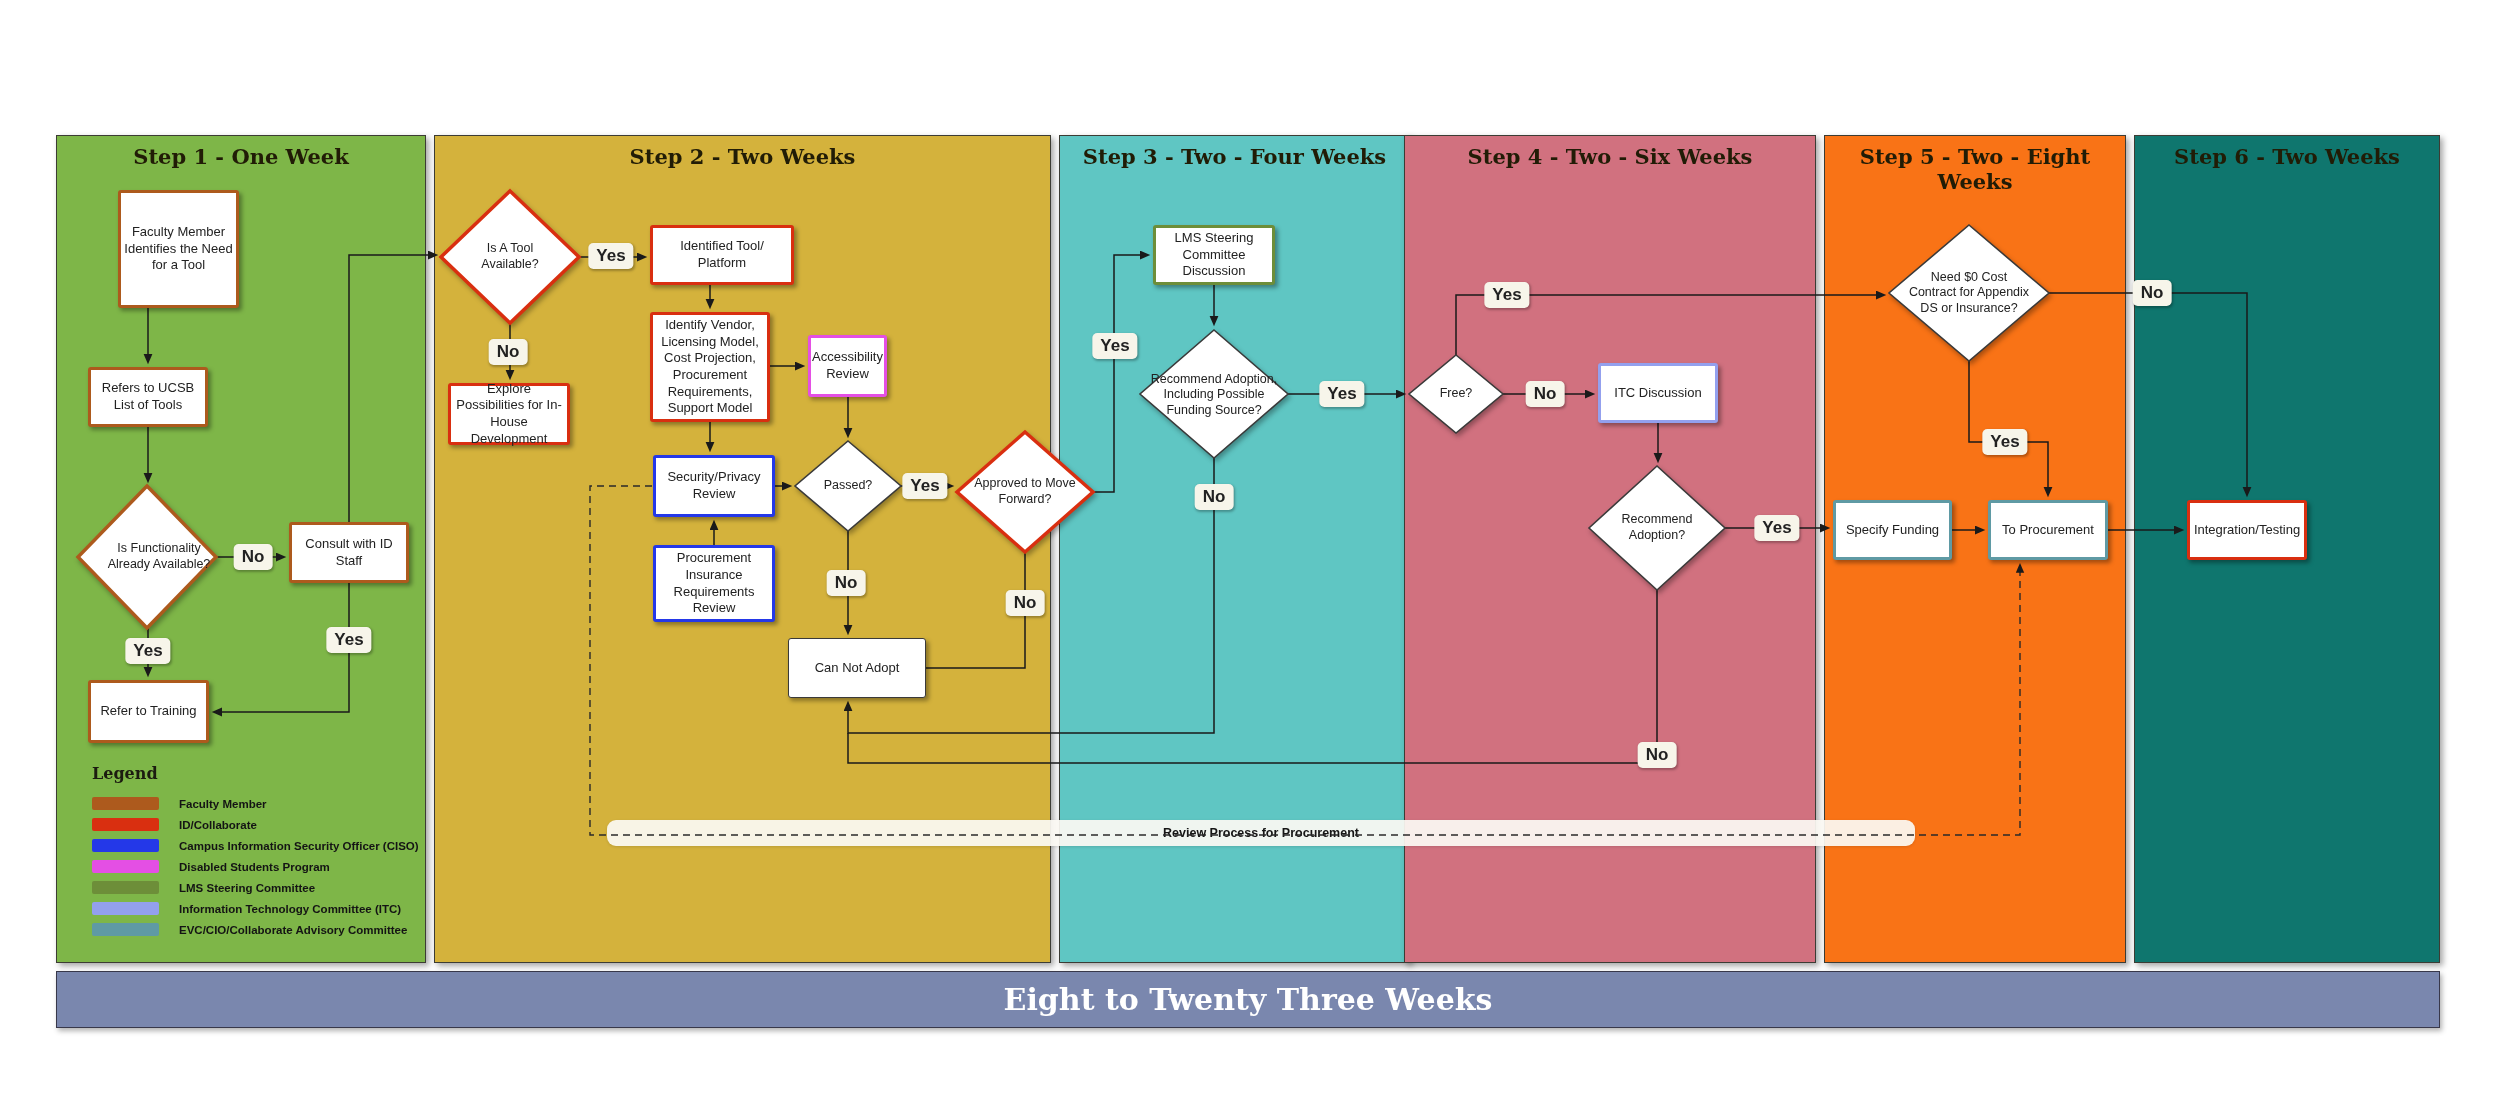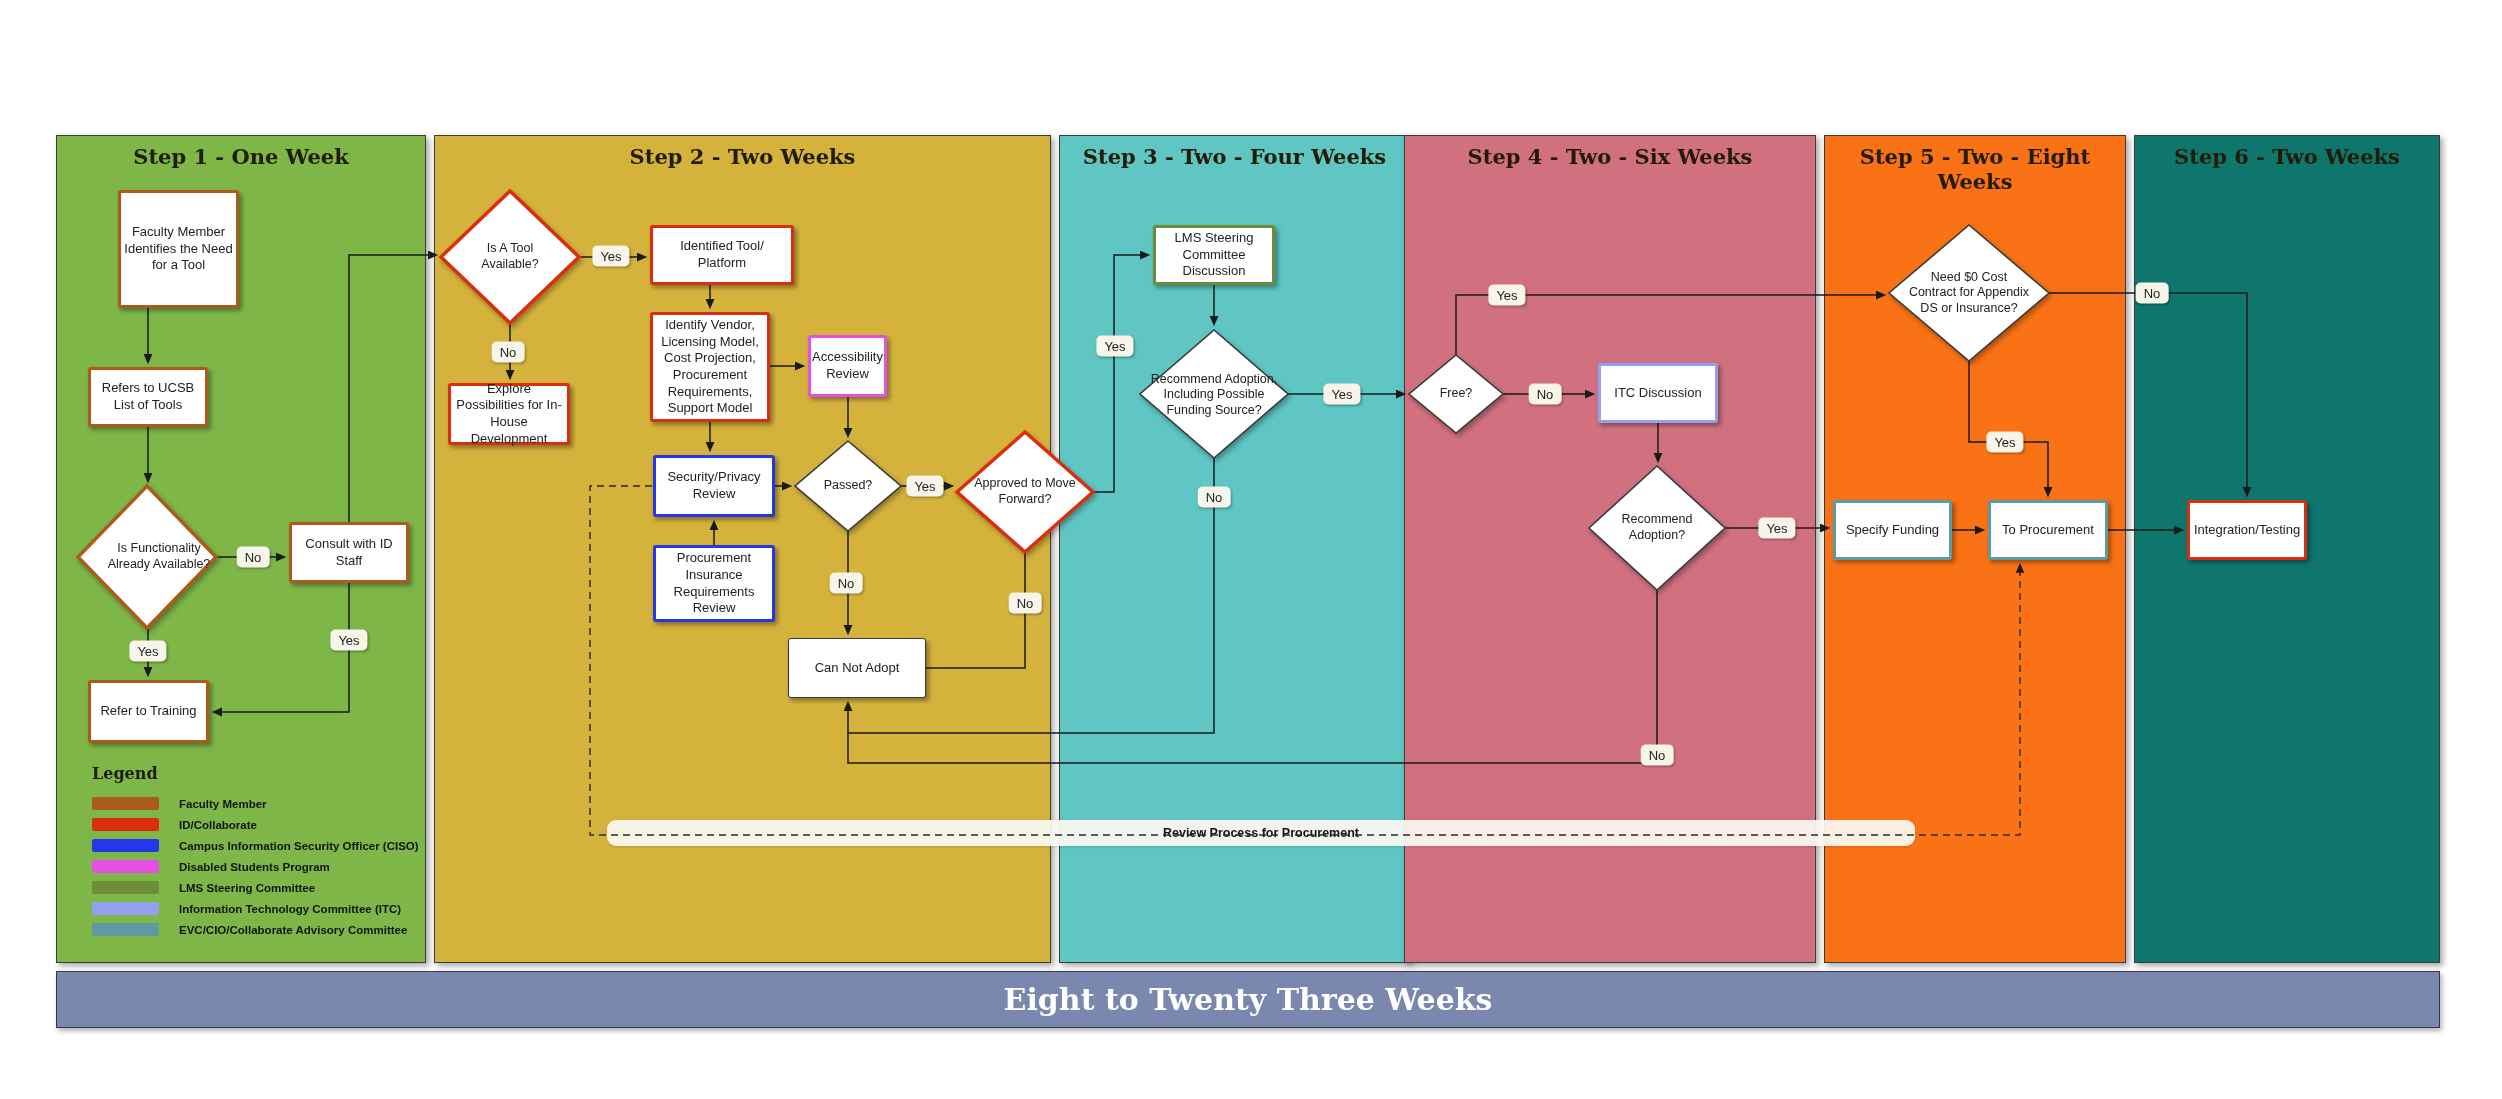--- a/index.html
+++ b/index.html
@@ -12,21 +12,21 @@
   svg.overlay{position:absolute;left:0;top:0;pointer-events:none;}
   .node{position:absolute;background:#fff;border-style:solid;border-radius:3px;
        display:flex;align-items:center;justify-content:center;text-align:center;
        font-size:13px;line-height:1.28;color:#222;padding:3px;box-sizing:border-box;
        box-shadow:2.5px 3px 4px rgba(0,0,0,.35);}
   .node.colored{border-width:3px;}
   .node.neutral{border-width:1.6px;}
   .dlabel{position:absolute;display:flex;align-items:center;justify-content:center;
        text-align:center;font-size:12.5px;line-height:1.25;color:#222;}
   .chip{position:absolute;transform:translate(-50%,-50%);background:#f7f5ea;
-       border-radius:5px;padding:3px 8px;font-size:13px;font-weight:400;color:#222;
+       border-radius:5px;padding:3px 8px;font-size:17px;font-weight:700;color:#222;
        box-shadow:1px 1.5px 2.5px rgba(0,0,0,.28);}
   .band{position:absolute;left:607px;top:820px;width:1308px;height:26px;border-radius:9px;
        background:rgba(251,249,243,.93);box-shadow:0 1px 3px rgba(0,0,0,.12);
        display:flex;align-items:center;justify-content:center;
        font-size:12.5px;font-weight:600;color:#161616;z-index:1;}
   .legend{position:absolute;left:92px;top:764px;z-index:3;}
   .legend-title{font-family:"DejaVu Serif",serif;font-weight:700;font-size:16px;color:#1c1c10;margin-bottom:10px;}
   .legend-row{display:flex;align-items:center;height:21px;}
   .sw{display:inline-block;width:67px;height:13px;border-radius:2px;margin-right:20px;flex:0 0 auto;}
   .legend-label{font-size:11.5px;font-weight:600;color:#141414;white-space:nowrap;}

